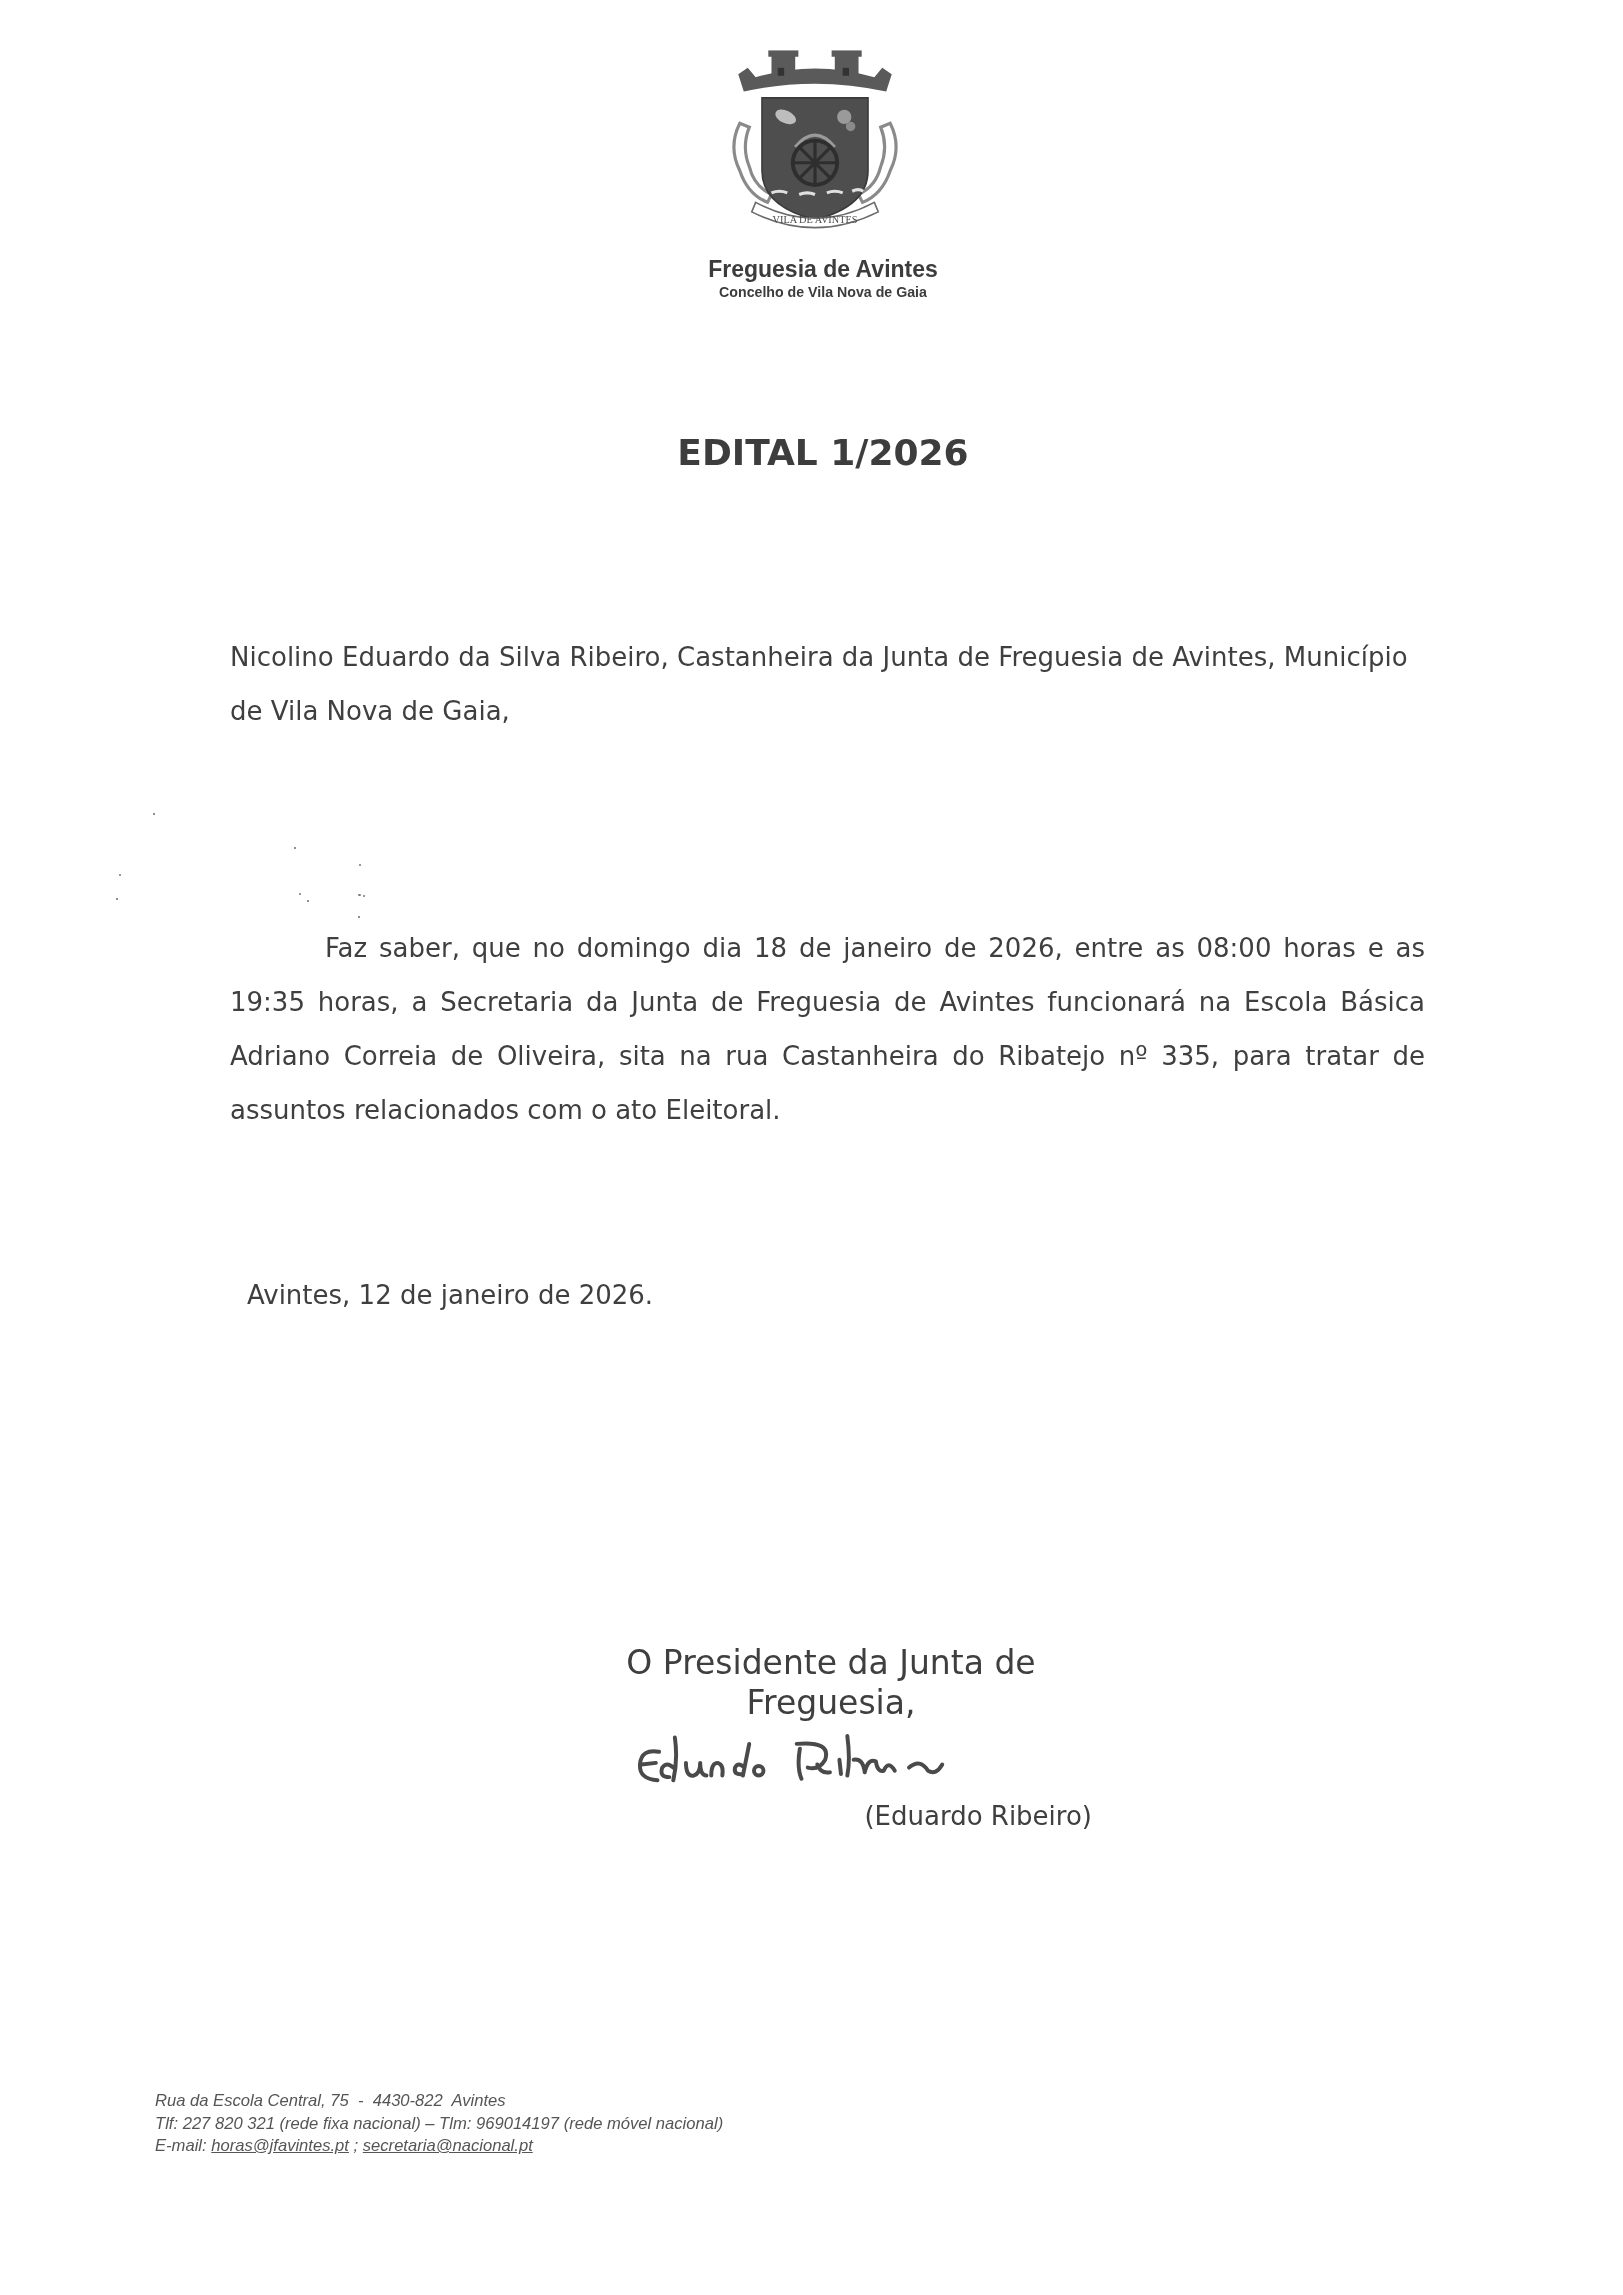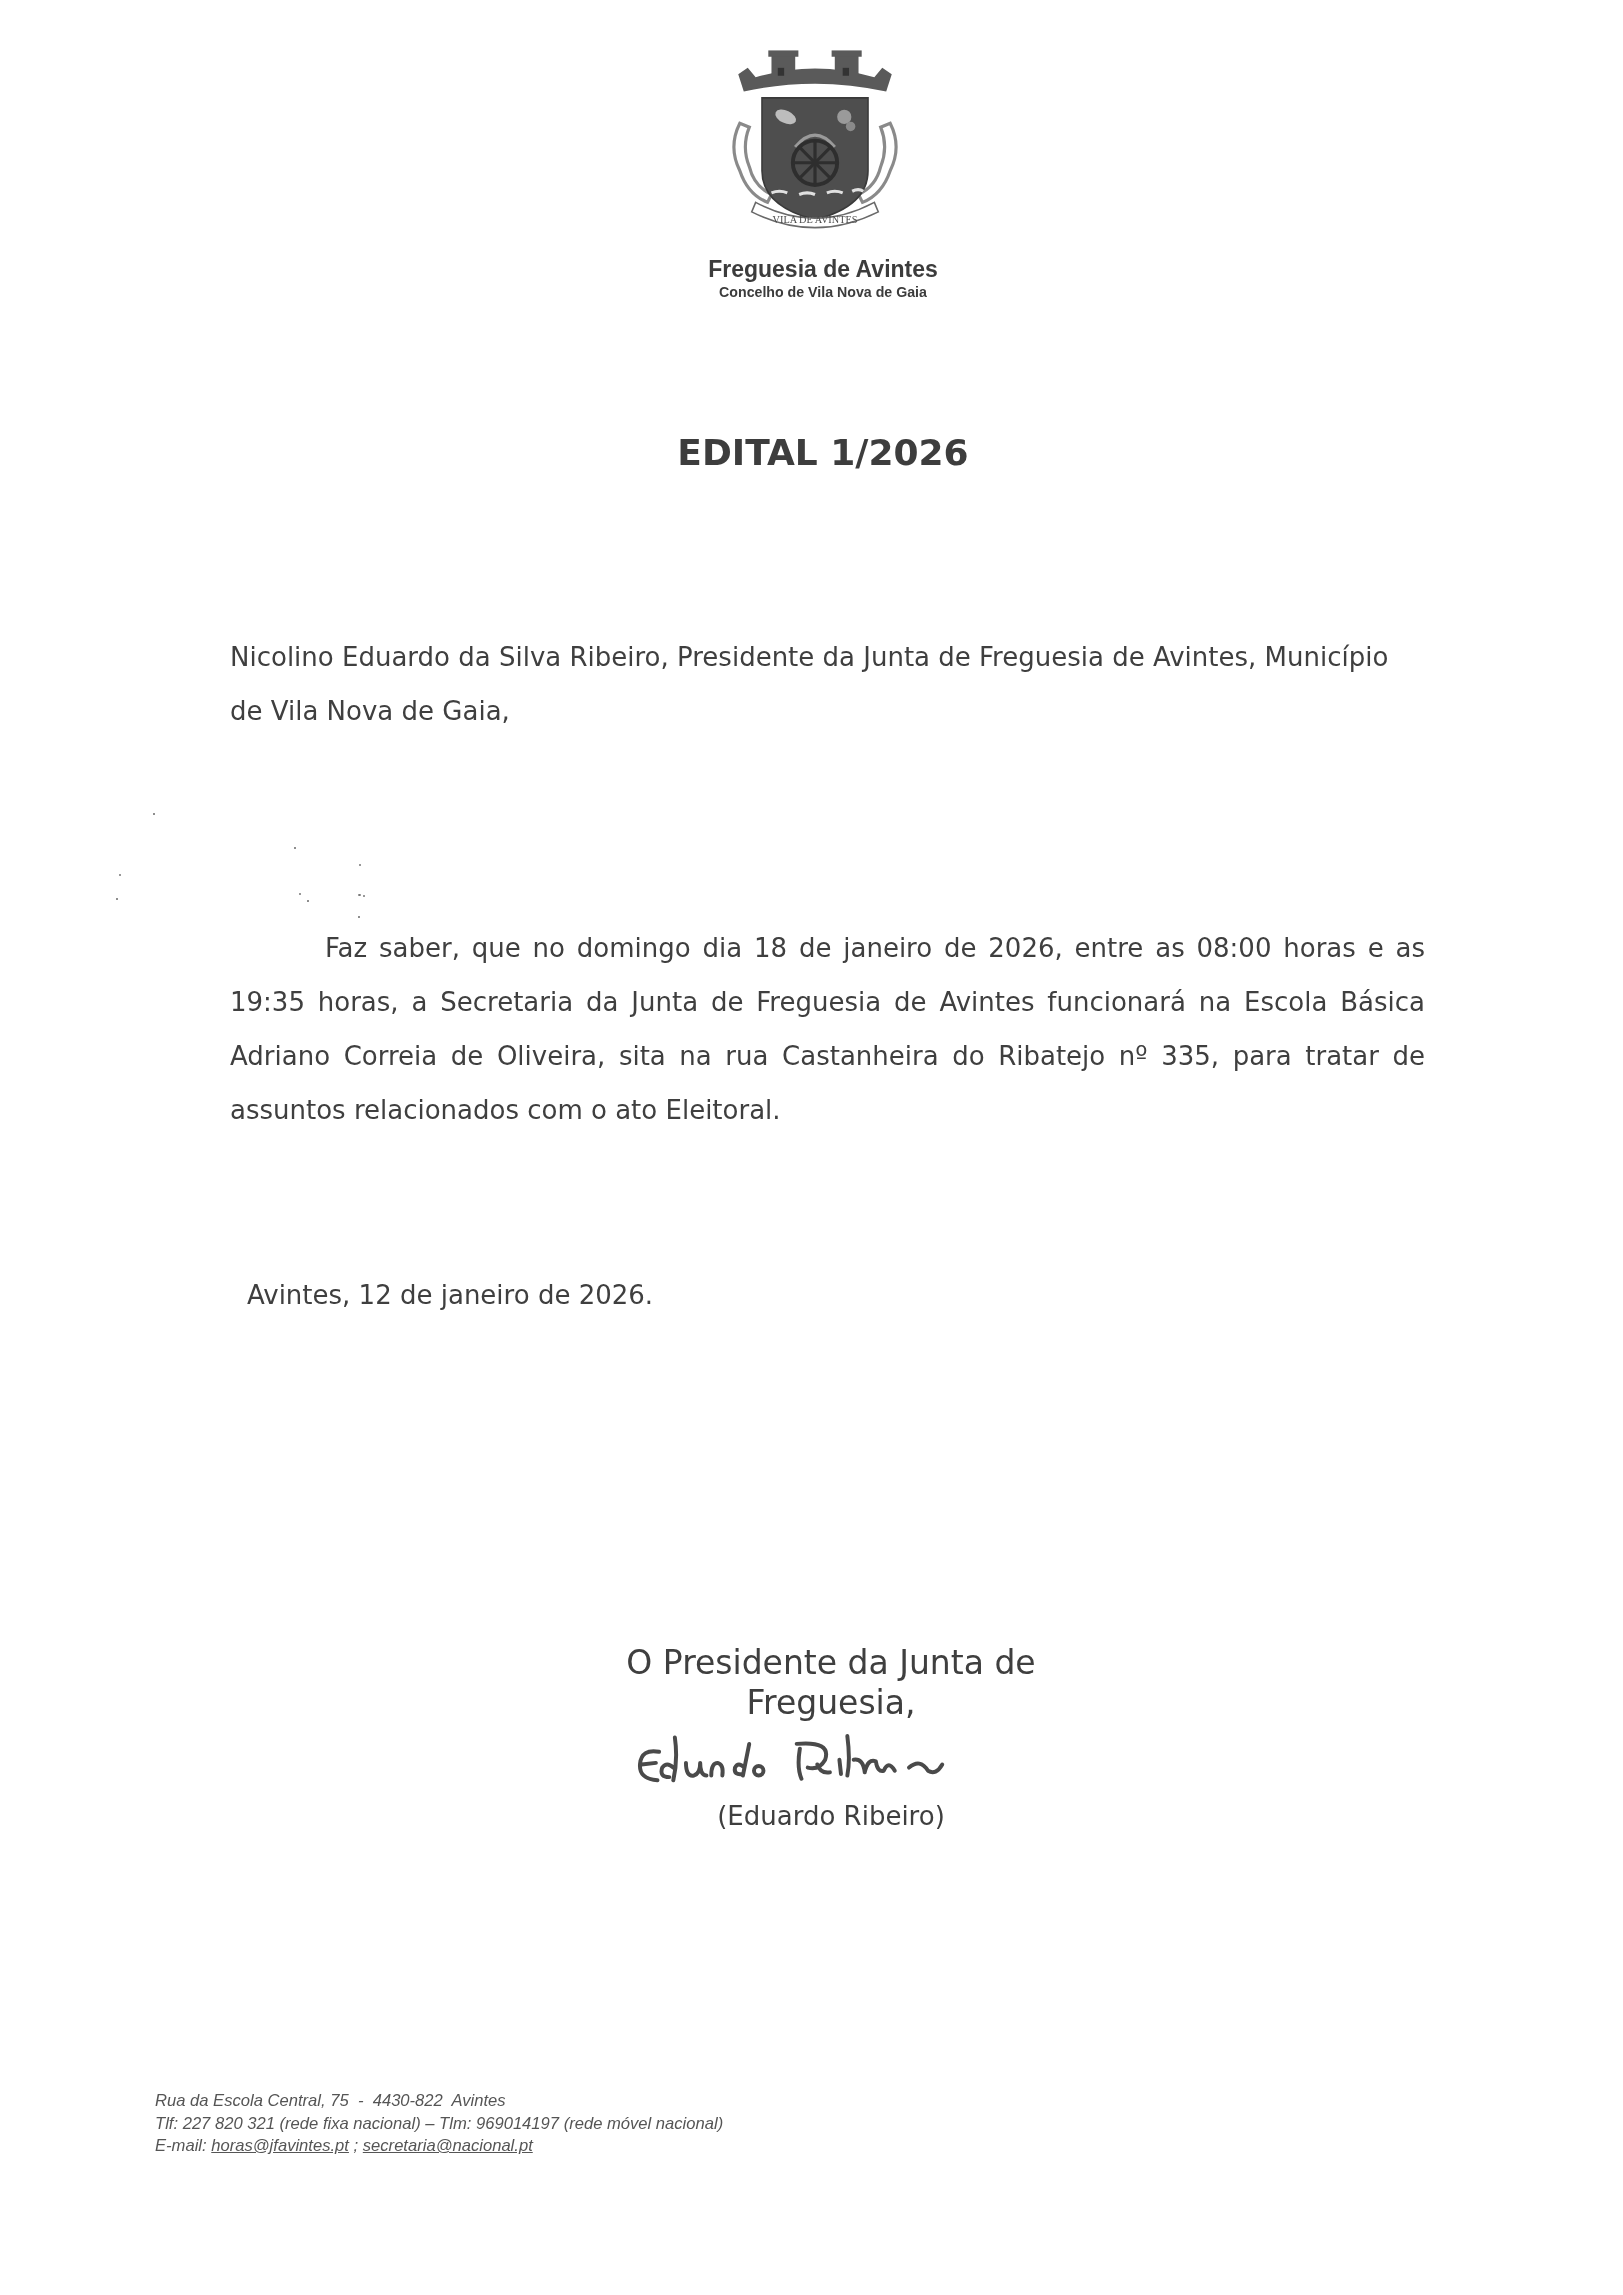--- a/index.html
+++ b/index.html
@@ -9,21 +9,21 @@
   .org-name { left: 0; width: 1646px; top: 256px; text-align: center; font-family: "Liberation Sans", sans-serif; font-weight: bold; font-size: 23px; color: #3c3c3c; }
   .org-sub { left: 0; width: 1646px; top: 284px; text-align: center; font-family: "Liberation Sans", sans-serif; font-weight: bold; font-size: 14.2px; color: #3c3c3c; }
   .title { left: 0; width: 1646px; top: 432px; text-align: center; font-family: "DejaVu Sans", sans-serif; font-weight: bold; font-size: 36px; color: #3d3d3d; letter-spacing: 0px; }
   .body-text { font-family: "DejaVu Sans", sans-serif; font-size: 26px; color: #3f3f3f; }
   .para1 { left: 230px; top: 630px; width: 1195px; line-height: 54px; }
   .para2 { left: 230px; top: 921px; width: 1195px; line-height: 54px; text-align: justify; text-indent: 95px; }
   .date-line { left: 247px; top: 1280px; }
   .sig-block { left: 570px; width: 522px; top: 1643px; text-align: center; }
   .sig-title { font-family: "DejaVu Sans", sans-serif; font-size: 33px; color: #3f3f3f; line-height: 40px; }
   .sig-image { display: block; margin: 4.7px auto 0; width: 443px; height: 65px; }
-  .sig-name { font-family: "DejaVu Sans", sans-serif; font-size: 26px; color: #3f3f3f; line-height: 40px; margin-top: 3.2px; }
+  .sig-name { font-family: "DejaVu Sans", sans-serif; font-size: 26px; color: #3f3f3f; line-height: 40px; margin-top: 3.2px; text-align: right; }
   .footer { left: 155px; top: 2090px; font-family: "Liberation Sans", sans-serif; font-size: 16.6px; color: #555555; line-height: 22.6px; font-style: italic; }
   .footer a { color: #555555; text-decoration: underline; }
   .speck { position: absolute; background: #777; border-radius: 50%; }
 </style>
 </head>
 <body>
 
 <div class="abs emblem">
   <svg width="182" height="198" viewBox="0 0 230 250">
 
@@ -54,21 +54,21 @@
     <path d="M40 200 Q115 240 190 200 L195 212 Q115 252 35 212 Z" fill="#ffffff" stroke="#6a6a6a" stroke-width="2"></path>
     <text x="115" y="226" text-anchor="middle" font-size="13" font-family="Liberation Serif, serif" fill="#4a4a4a">VILA DE AVINTES</text>
   </svg>
 </div>
 
 <div class="abs org-name">Freguesia de Avintes</div>
 <div class="abs org-sub">Concelho de Vila Nova de Gaia</div>
 
 <div class="abs title">EDITAL 1/2026</div>
 
-<div class="abs body-text para1">Nicolino Eduardo da Silva Ribeiro, Presidente da Junta de Freguesia de Avintes, Município de Vila Nova de Gaia,</div>
+<div class="abs body-text para1">Nicolino Eduardo da Silva Ribeiro, Castanheira da Junta de Freguesia de Avintes, Município de Vila Nova de Gaia,</div>
 
 <div class="speck" style="left:153px;top:813px;width:1.6px;height:1.6px;"></div>
 <div class="speck" style="left:119px;top:874px;width:2.4px;height:2.4px;"></div>
 <div class="speck" style="left:116px;top:898px;width:1.6px;height:1.6px;"></div>
 <div class="speck" style="left:294px;top:847px;width:1.6px;height:1.6px;"></div>
 <div class="speck" style="left:299px;top:893px;width:2.4px;height:2.4px;"></div>
 <div class="speck" style="left:307px;top:900px;width:1.6px;height:2.4px;"></div>
 <div class="speck" style="left:359px;top:864px;width:2.4px;height:2.4px;"></div>
 <div class="speck" style="left:358px;top:894px;width:3.2px;height:2.4px;"></div>
 <div class="speck" style="left:363px;top:895px;width:2.4px;height:2.4px;"></div>

